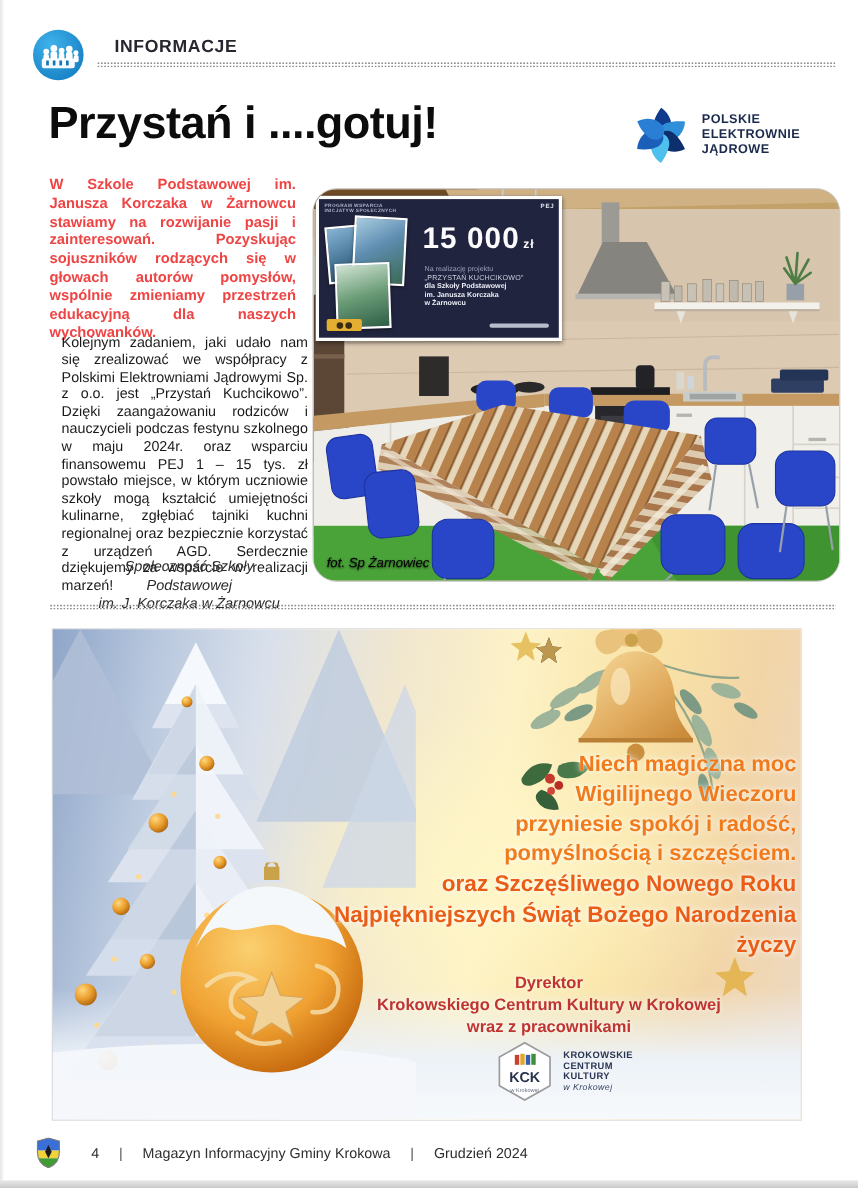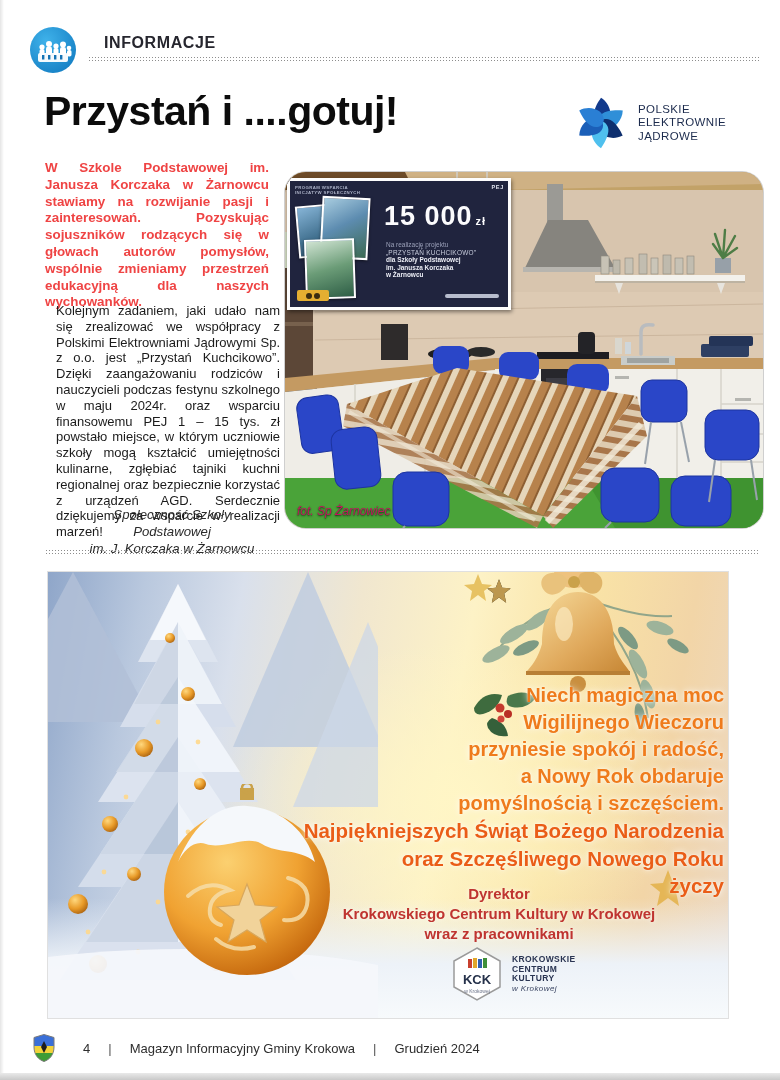--- a/index.html
+++ b/index.html
@@ -14,34 +14,34 @@
   .dotted{height:5px;background-image:radial-gradient(circle,#8d8d8d 0.8px,transparent 1px);
           background-size:3px 3px;background-repeat:repeat;}
 
   
   .section-label{left:104px;top:34px;font-size:16px;font-weight:bold;letter-spacing:.6px;color:#26262e;text-align:center;}
   .hdr-rule{left:88px;top:56px;width:672px;}
   .title{left:44px;top:88px;font-size:41px;font-weight:800;letter-spacing:-.5px;color:#0c0c0c;}
 
   
   .pej{left:572px;top:94px;display:flex;align-items:center;gap:8px;}
-  .pej-text div{font-size:11.5px;font-weight:normal;color:#1c2b4d;letter-spacing:.4px;line-height:13.5px;}
+  .pej-text div{font-size:11.5px;font-weight:bold;color:#1c2b4d;letter-spacing:.4px;line-height:13.5px;}
 
   
   .lead{left:45px;top:160px;width:224px;font-size:13.4px;line-height:16.8px;font-weight:bold;
         color:#ef4444;text-align:justify;}
   .body-par{left:56px;top:303px;width:224px;font-size:13px;line-height:15.8px;color:#1b1b1b;text-align:justify;}
   .sig{left:45px;top:506px;width:224px;font-size:13.2px;font-style:italic;color:#2a2a2a;
        text-align:center;padding-left:30px;box-sizing:border-box;line-height:17px;}
 
   
   .photo{left:285px;top:172px;width:478px;height:356px;background:#d8c5ae;overflow:hidden;
          box-shadow:0 0 0 1px #cfcfcf;border-radius:21px;}
   .photo svg{position:absolute;left:0;top:0;}
-  .caption{position:absolute;left:12px;bottom:10px;font-size:12px;font-style:italic;color:#be185d;
+  .caption{position:absolute;left:12px;bottom:10px;font-size:12px;font-style:italic;color:#000000;
            text-shadow:0 1px 2px rgba(0,0,0,.8);}
 
   
   .slide{position:absolute;left:2px;top:6px;width:218px;height:126px;background:#20243e;
          border:3px solid #fdfdfd;box-shadow:1px 2px 4px rgba(0,0,0,.45);}
   .slide-program{position:absolute;left:5px;top:4px;transform:scale(.62);transform-origin:0 0;
          font-size:7px;line-height:8px;color:#aeb4c9;letter-spacing:.6px;font-weight:bold;width:160%;}
   .slide-brand{position:absolute;right:4px;top:3px;transform:scale(.7);transform-origin:100% 0;
          font-size:8px;color:#dfe3ee;font-weight:bold;letter-spacing:1px;}
   .slide-amount{position:absolute;left:94px;top:20px;font-size:27px;font-weight:800;color:#fbfbfd;
@@ -472,24 +472,23 @@
       <polygon points="20,2 25,15 38,16 28,24 31,38 20,30 9,38 12,24 2,16 15,15" fill="#ddb express"></polygon>
       <polygon points="20,2 25,15 38,16 28,24 31,38 20,30 9,38 12,24 2,16 15,15" fill="#ddb25c" opacity=".85"></polygon>
     </svg>
 
     <div class="snowband"></div>
 
     <div class="greeting">
       <div class="g-a">Niech magiczna moc</div>
       <div class="g-a">Wigilijnego Wieczoru</div>
       <div class="g-a">przyniesie spokój i radość,</div>
-      <div class="g-a">a Nowy Rok obdaruje</div>
       <div class="g-a">pomyślnością i szczęściem.</div>
+      <div class="g-b">oraz Szczęśliwego Nowego Roku</div>
       <div class="g-b">Najpiękniejszych Świąt Bożego Narodzenia</div>
-      <div class="g-b">oraz Szczęśliwego Nowego Roku</div>
       <div class="g-b">życzy</div>
     </div>
 
     <div class="card-sig">
       <div>Dyrektor</div>
       <div>Krokowskiego Centrum Kultury w Krokowej</div>
       <div>wraz z pracownikami</div>
     </div>
 
     <div class="kck">

